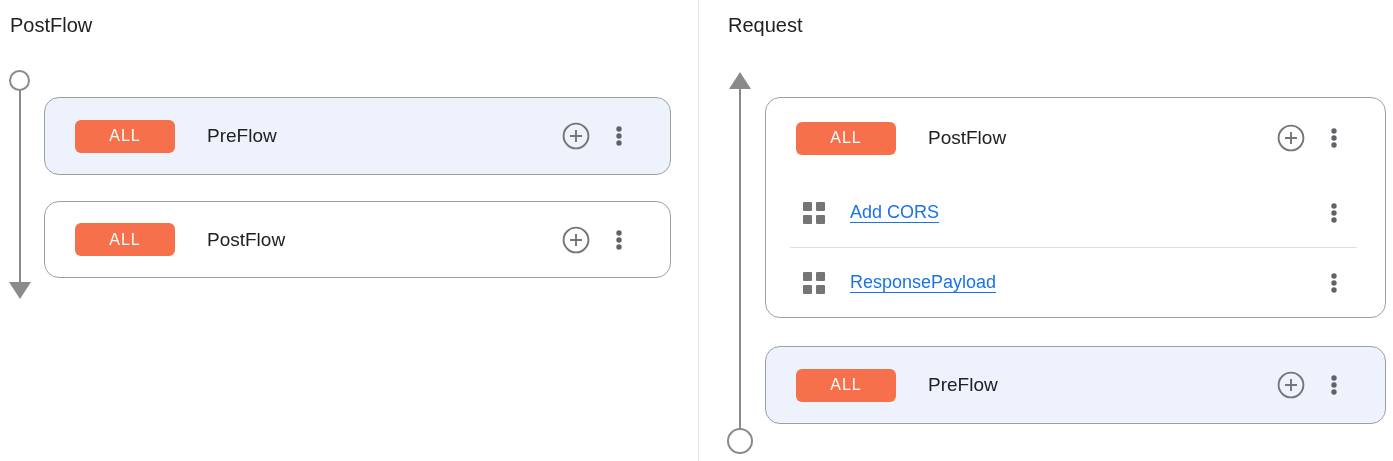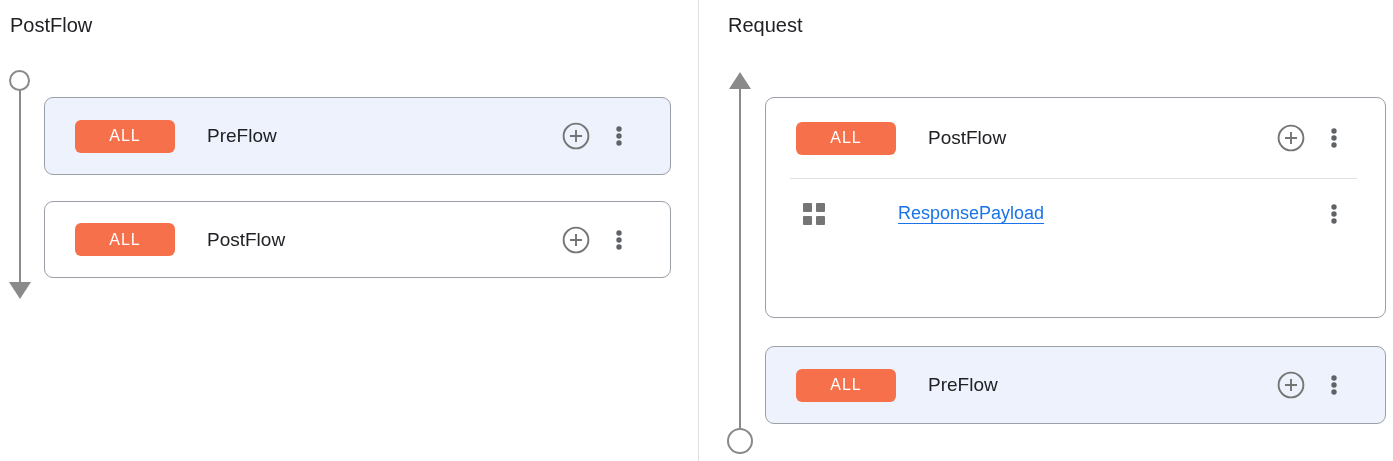--- a/index.html
+++ b/index.html
@@ -30,21 +30,21 @@
   .tl-circle.resp { left:727px; top:428px; width:26px; height:26px; }
   .tl-line { width:2px; background:var(--flow-line); }
   .tl-line.req { left:19px; top:90px; height:192px; }
   .tl-line.resp { left:739px; top:88px; height:340px; }
   .tl-arrow { width:0; height:0; border-left:11px solid transparent; border-right:11px solid transparent; }
   .tl-arrow.down { left:9px; top:282px; border-top:17px solid var(--flow-line); }
   .tl-arrow.up { left:729px; top:72px; border-bottom:17px solid var(--flow-line); }
 
   
   .flow-card { position:absolute; display:flex; align-items:center; background:#fff;
-    border:1px solid var(--card-border); border-radius:9px; padding-left:30px; }
+    border:1px solid var(--card-border); border-radius:15px; padding-left:30px; }
   .flow-card.highlight { background:var(--highlight-bg); }
   .flow-card.multi { display:block; padding-left:0; }
 
   .flow-header { display:flex; align-items:center; height:80px; padding-left:30px; }
 
   .badge { min-width:100px; height:33px; display:inline-flex; align-items:center; justify-content:center;
     background:var(--badge-bg); color:#fff; font-size:16px; font-weight:500; letter-spacing:1px; border-radius:6px; }
   .flow-name { margin-left:32px; font-size:19px; font-weight:400; color:var(--text); }
 
   .actions { margin-left:auto; display:flex; align-items:center; gap:18px; padding-right:40px; }
@@ -130,24 +130,44 @@
         <button class="icon-btn dots" title="More">
           <svg width="22" height="24" viewBox="0 0 22 24">
             <circle cx="11" cy="5" r="2.7" fill="currentColor"></circle>
             <circle cx="11" cy="12" r="2.7" fill="currentColor"></circle>
             <circle cx="11" cy="19" r="2.7" fill="currentColor"></circle>
           </svg>
         </button>
       </span>
     </div>
 
+    <div class="policy-row">
+      <span class="grid-icon">
+        <svg width="24" height="24" viewBox="0 0 24 24">
+          <rect x="1" y="1" width="9" height="9" rx="1" fill="currentColor"></rect>
+          <rect x="14" y="1" width="9" height="9" rx="1" fill="currentColor"></rect>
+          <rect x="1" y="14" width="9" height="9" rx="1" fill="currentColor"></rect>
+          <rect x="14" y="14" width="9" height="9" rx="1" fill="currentColor"></rect>
+        </svg>
+      </span>
+      <a class="policy-link">Add CORS</a>
+      <span class="row-actions">
+        <button class="icon-btn dots" title="More">
+          <svg width="22" height="24" viewBox="0 0 22 24">
+            <circle cx="11" cy="5" r="2.7" fill="currentColor"></circle>
+            <circle cx="11" cy="12" r="2.7" fill="currentColor"></circle>
+            <circle cx="11" cy="19" r="2.7" fill="currentColor"></circle>
+          </svg>
+        </button>
+      </span>
+    </div>
 
     <div class="row-divider"></div>
 
-    <div class="policy-row" style="height:69px;gap:48px;">
+    <div class="policy-row" style="height:69px;">
       <span class="grid-icon">
         <svg width="24" height="24" viewBox="0 0 24 24">
           <rect x="1" y="1" width="9" height="9" rx="1" fill="currentColor"></rect>
           <rect x="14" y="1" width="9" height="9" rx="1" fill="currentColor"></rect>
           <rect x="1" y="14" width="9" height="9" rx="1" fill="currentColor"></rect>
           <rect x="14" y="14" width="9" height="9" rx="1" fill="currentColor"></rect>
         </svg>
       </span>
       <a class="policy-link">ResponsePayload</a>
       <span class="row-actions">

